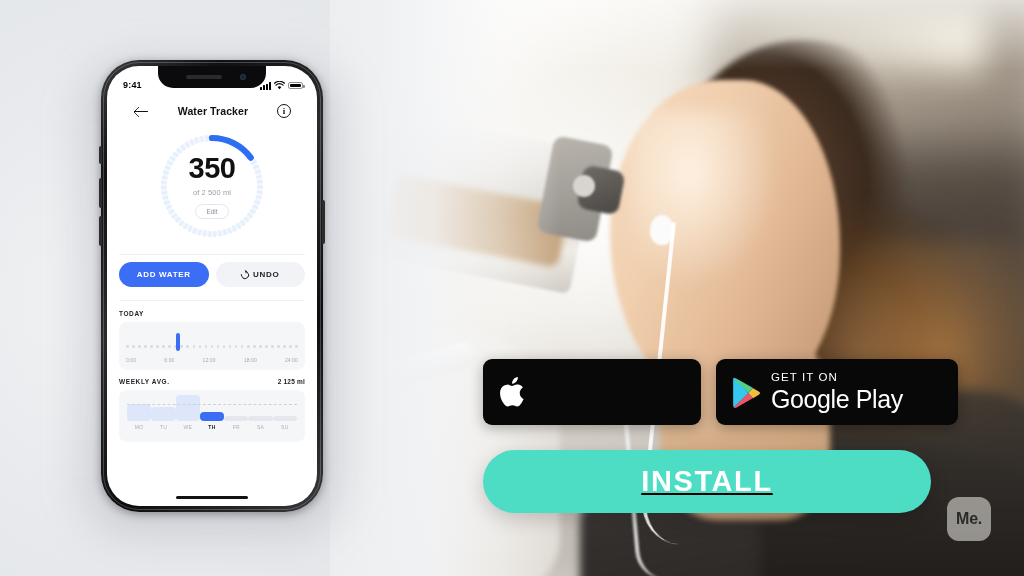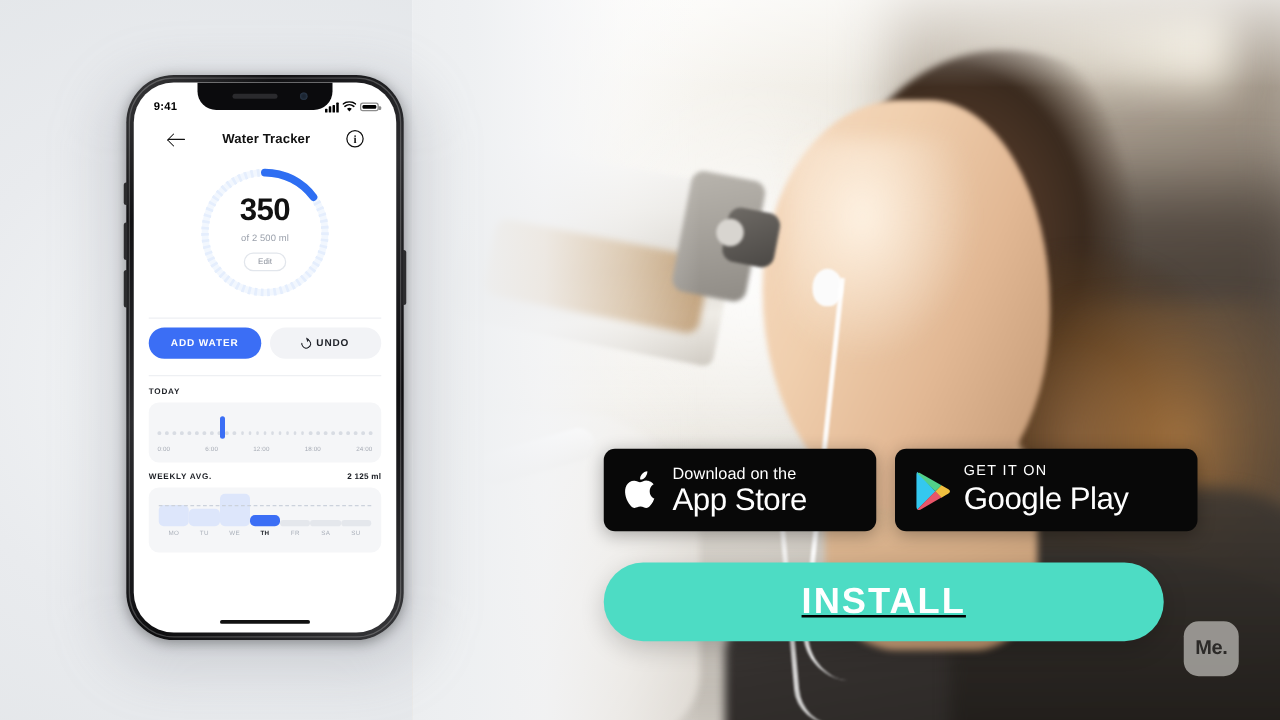--- a/index.html
+++ b/index.html
@@ -303,21 +303,21 @@
   
   .ring-wrap {
     position:absolute; left:50%; top:66px; transform:translateX(-50%);
     width:108px; height:108px;
   }
   .ring-wrap svg { position:absolute; inset:0; }
   .ring-center {
     position:absolute; inset:0; display:flex; flex-direction:column;
     align-items:center; justify-content:center; gap:0;
   }
-  .ring-value { font-size:25px; font-weight:bold; color:#111; letter-spacing:-.5px; line-height:1; }
+  .ring-value { font-size:29px; font-weight:bold; color:#111; letter-spacing:-.5px; line-height:1; }
   .ring-sub { font-size:7.5px; color:#9aa0ab; margin-top:5px; letter-spacing:.1px; }
   .ring-edit {
     margin-top:7px; font-size:6.5px; color:#8a909b;
     border:1px solid #e2e6ec; border-radius:9px;
     padding:3px 10px; background:#fff;
   }
 
   
   .divider { position:absolute; left:12px; right:12px; height:1px; background:#eef0f3; }
   .actions {
@@ -626,24 +626,20 @@
         <div class="home-ind"></div>
       </div>
     </div>
   </div>
 
   <div class="badge badge-appstore">
     <svg class="apple-logo" viewBox="0 0 24 28">
       <path fill="#fff" d="M16.6 14.8c0-3 2.4-4.4 2.5-4.5-1.4-2-3.5-2.3-4.3-2.3-1.8-.2-3.5 1.1-4.4 1.1-.9 0-2.3-1.1-3.8-1-2 0-3.8 1.1-4.8 2.9-2 3.5-.5 8.8 1.5 11.6 1 1.4 2.1 3 3.6 2.9 1.5-.1 2-.9 3.8-.9s2.3.9 3.8.9 2.5-1.4 3.5-2.8c1.1-1.6 1.5-3.1 1.6-3.2-.1 0-3-1.2-3-4.7z"></path>
       <path fill="#fff" d="M13.9 5.6c.8-1 1.3-2.3 1.2-3.6-1.2 0-2.6.8-3.4 1.8-.8.9-1.4 2.2-1.2 3.5 1.3.1 2.6-.7 3.4-1.7z"></path>
     </svg>
-    <div class="badge-txt">
-      <div class="badge-small">Download on the</div>
-      <div class="badge-big">App Store</div>
-    </div>
   </div>
 
   <div class="badge badge-play">
     <svg class="play-logo" viewBox="0 0 26 28">
       <path fill="#34c8ef" d="M1.6 1.1C1.2 1.5 1 2.1 1 2.9v22.2c0 .8.2 1.4.6 1.8l.1.1L14.1 14.7v-.3L1.7 1.1h-.1z"></path>
       <path fill="#f0bf3f" d="M18.2 18.9l-4.1-4.2v-.3l4.1-4.2.1.1 4.9 2.8c1.4.8 1.4 2.1 0 2.9l-4.9 2.9z"></path>
       <path fill="#e9566a" d="M18.3 18.8L14.1 14.5 1.6 27.1c.5.5 1.2.5 2.1.1l14.6-8.4"></path>
       <path fill="#52d08a" d="M18.3 10.2L3.7 1.9C2.8 1.4 2.1 1.5 1.6 2l12.5 12.5 4.2-4.3z"></path>
     </svg>
     <div class="badge-txt">

